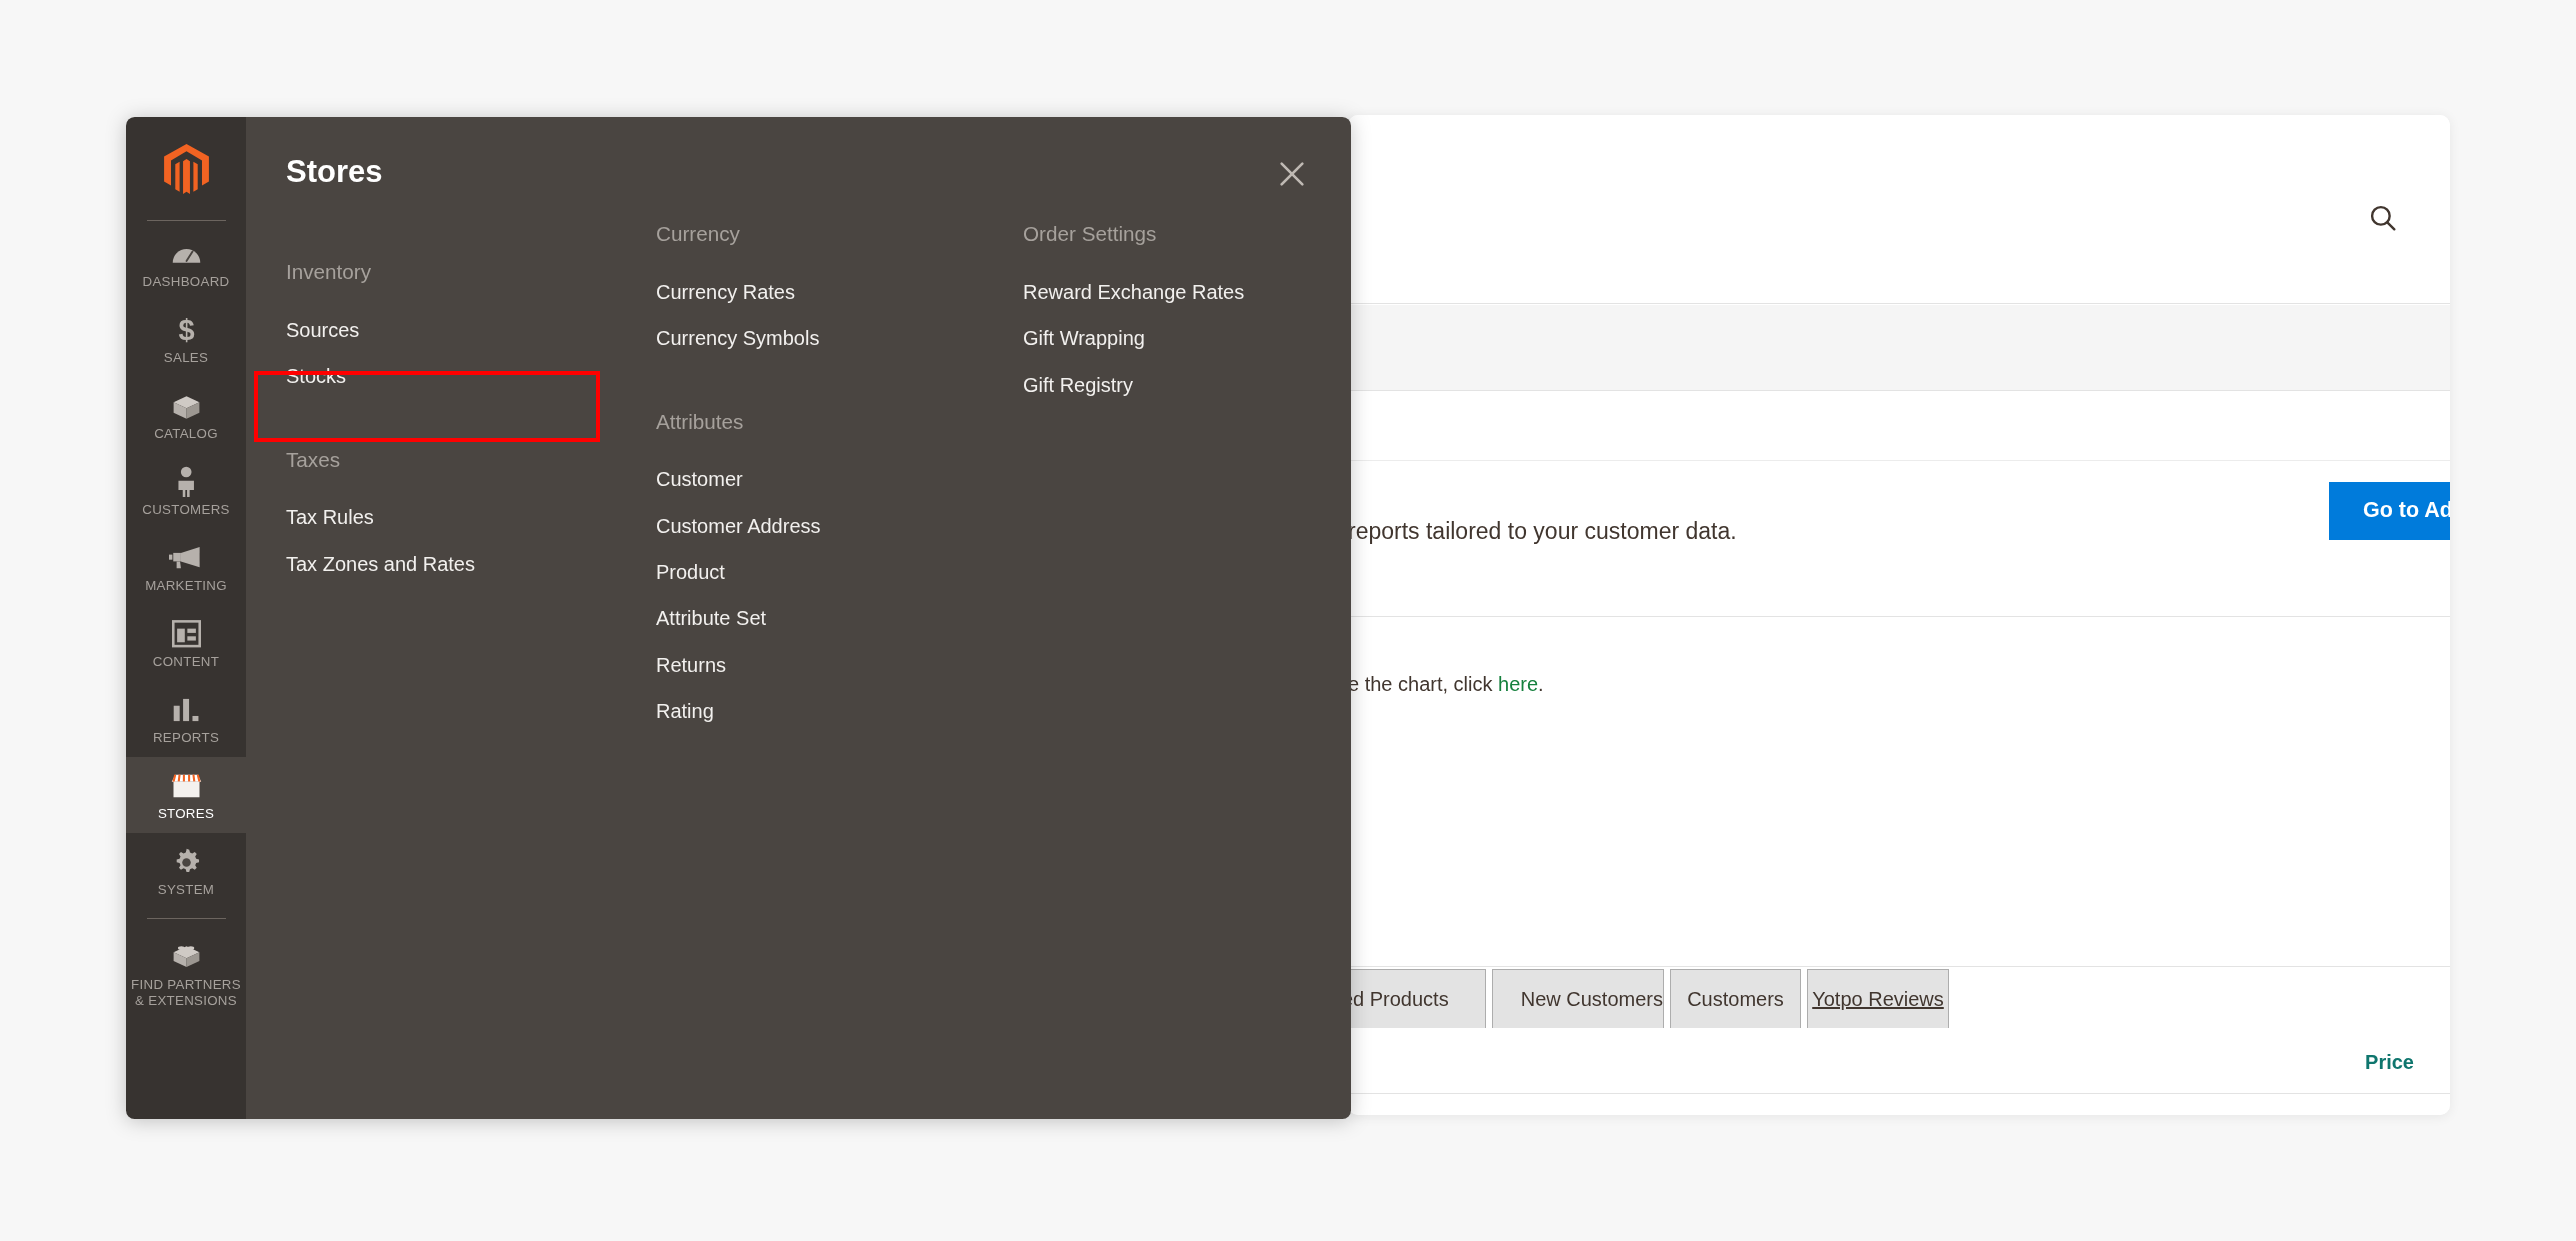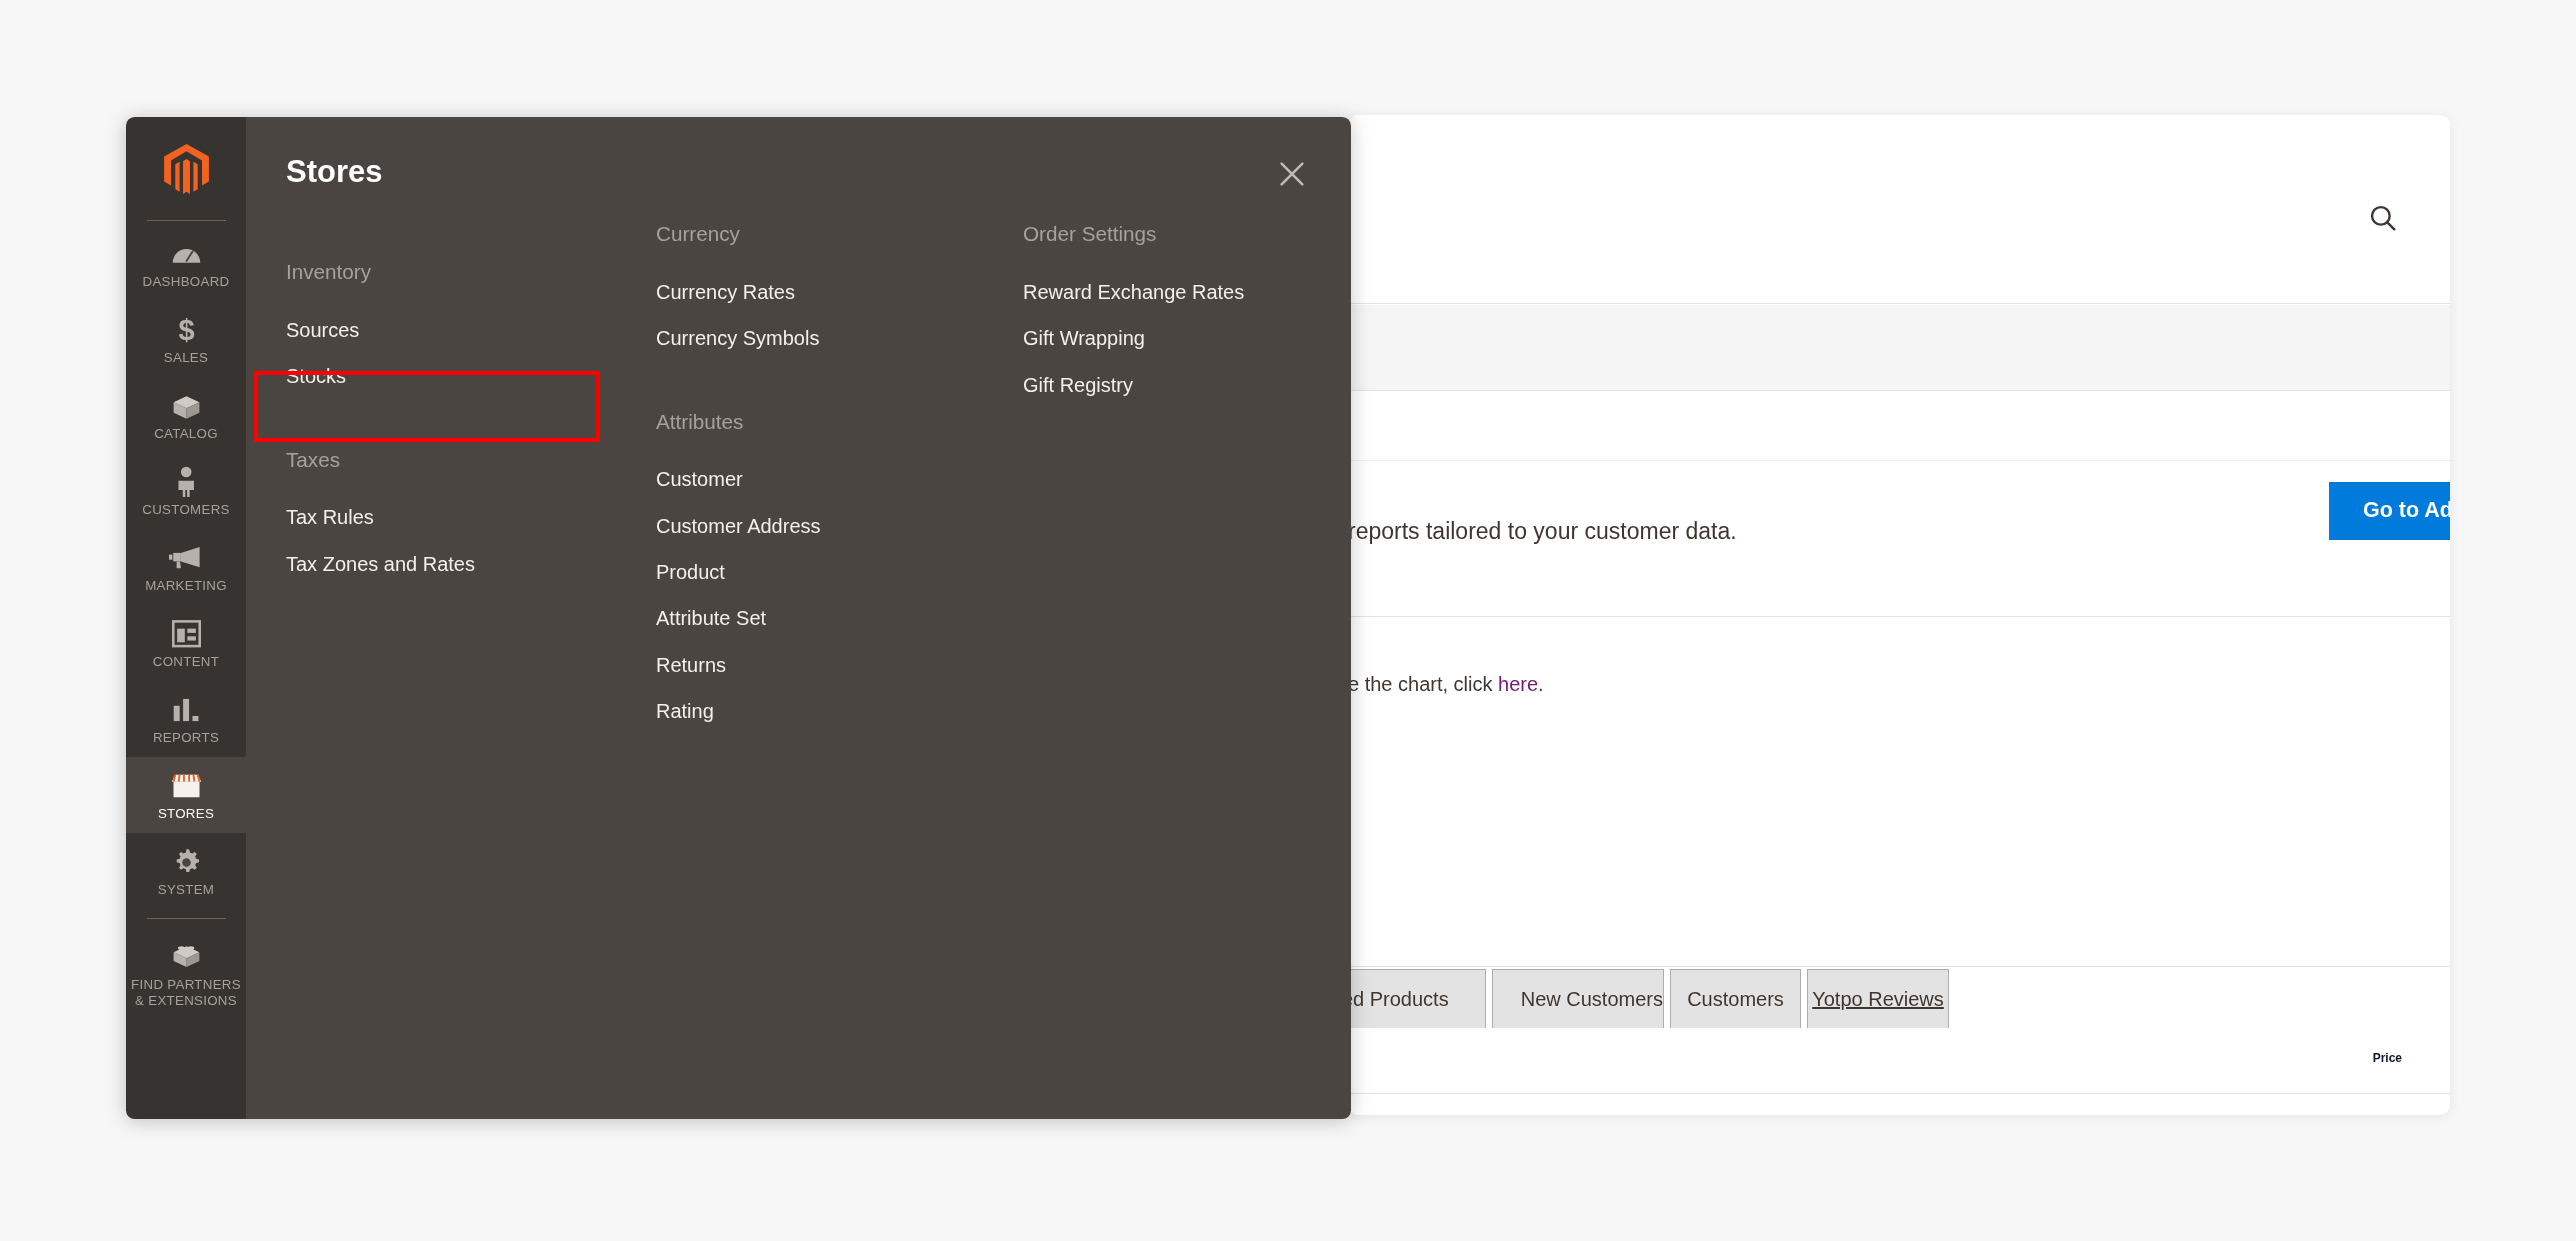--- a/index.html
+++ b/index.html
@@ -94,21 +94,21 @@
     border-bottom: 0.9px solid #e3e3e3;
   }
   #chart-note {
     position: absolute;
     left: 0px;
     top: 55px;
     font-size: 20px;
     color: #41362f;
     white-space: nowrap;
   }
-  #chart-note a { color: #701a75; text-decoration: none; }
+  #chart-note a { color: #15803d; text-decoration: none; }
 
   #stats-row {
     position: absolute;
     left: 0; right: 0;
     top: 215px;
     display: flex;
   }
 
   
   #tabs-row {
@@ -145,23 +145,23 @@
     background: #fff;
   }
   .ptable-row {
     position: absolute;
     left: 0; right: 0;
     box-sizing: border-box;
     border-bottom: 0.9px solid #e3e3e3;
   }
   .ptable-cell-price {
     position: absolute;
-    right: 48px;
-    font-size: 12px;
-    color: #0f172a;
+    right: 36px;
+    font-size: 20px;
+    color: #0f766e;
   }
   .ptable-head .ptable-cell-price {
     font-weight: 700;
   }
 
   
   #overlay-wrap {
     position: absolute;
     left: 126px;
     top: 117px;

